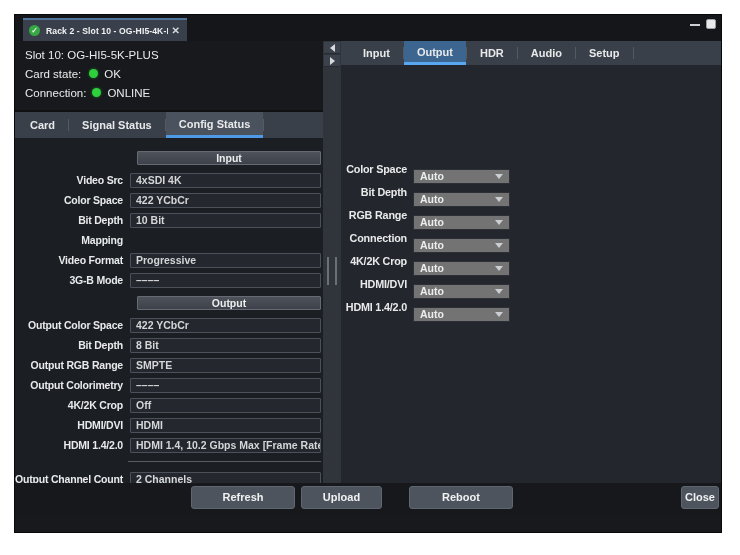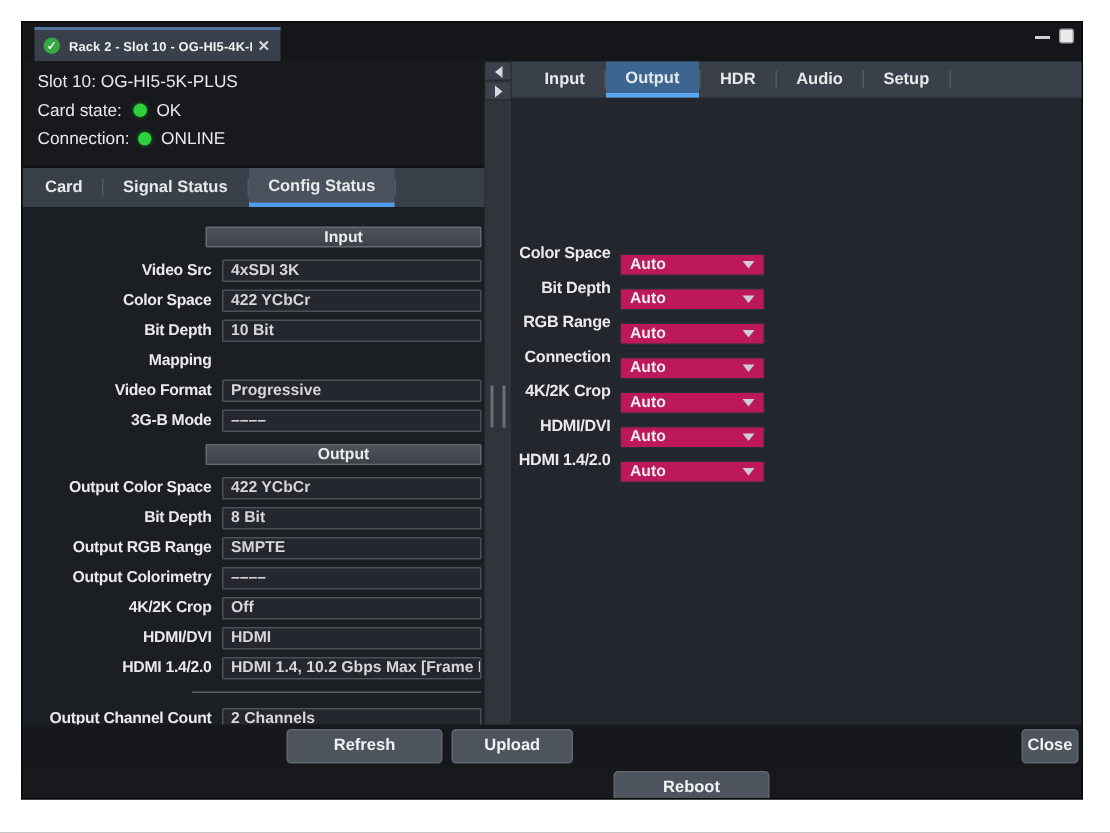--- a/index.html
+++ b/index.html
@@ -42,21 +42,21 @@
   .tabbar .sep { width: 1px; height: 12px; background: #545a63; align-self: center; }
   .left-tabbar { padding-left: 2px; }
   .left-tabbar .tab.active { background: #4a525d; border-bottom: 3px solid #4f9ae6; padding-bottom: 0; }
   
   .left-content { padding-top: 13px; }
   .sect-header {
     margin: 0 2px 5px 122px; height: 14px; text-align: center; font-size: 10.5px; font-weight: bold;
     color: #eceded; line-height: 13px; background: linear-gradient(#4d525b, #3c414a);
     border: 1px solid #666b73; border-radius: 1px;
   }
-  .crow { height: 20px; display: flex; align-items: center; margin-left: 18px; }
+  .crow { height: 20px; display: flex; align-items: center; }
   .crow .lbl {
     width: 115px; flex: 0 0 115px; text-align: right; padding-right: 7px; font-size: 10.5px;
     font-weight: bold; color: #e9eaeb; letter-spacing: -0.2px; white-space: nowrap;
   }
   .crow .val {
     flex: 1; margin-right: 2px; height: 15px; background: #24272d; border: 1px solid #4b5059;
     border-radius: 1px; font-size: 10.5px; font-weight: bold; color: #d4d6d8;
     padding: 0 5px; line-height: 13px; white-space: nowrap; overflow: hidden;
   }
   .gap6 { height: 6px; }
@@ -76,38 +76,38 @@
   .right-col { position: absolute; left: 326px; top: 0; width: 382px; height: 100%; background: #23262c; }
   .right-tabbar { padding-left: 9px; height: 24px; }
   .right-tabbar .tab.active { background: #3c6590; border-bottom: 3px solid #57a8f0; }
   .right-content { padding-top: 92px; }
   .drow { height: 23px; display: flex; align-items: center; }
   .drow .dlbl {
     width: 72px; flex: 0 0 72px; text-align: right; padding-right: 6px; font-size: 10.8px;
     font-weight: bold; color: #e9eaeb; letter-spacing: -0.2px; white-space: nowrap;
   }
   .dd {
-    width: 97px; height: 15px; background: #be185d; border: 1px solid #2c3036; border-radius: 1px;
+    width: 97px; height: 15px; background: #737373; border: 1px solid #2c3036; border-radius: 1px;
     display: flex; align-items: center; padding: 0 6px; cursor: pointer; position: relative; margin-top: 15px;
   }
   .dd .dd-val { font-size: 10.5px; font-weight: bold; color: #eceded; line-height: 13px; }
   .dd-arrow {
     position: absolute; right: 6px; top: 4px; width: 0; height: 0;
     border-left: 4px solid transparent; border-right: 4px solid transparent; border-top: 5px solid #cbced2;
   }
   
   .footer { position: absolute; left: 0; top: 468px; width: 708px; height: 31px; background: #16181b; }
   .fbtn {
     position: absolute; top: 3px; height: 23px; background: #4e545e; border: 1px solid #60666f;
     border-radius: 3px; color: #f0f1f2; font-size: 11px; font-weight: bold; text-align: center;
     line-height: 21px; cursor: pointer;
   }
   .fbtn.refresh { left: 176px; width: 104px; }
   .fbtn.upload  { left: 286px; width: 81px; }
-  .fbtn.reboot  { left: 394px; width: 104px; margin-top: 28px; }
+  .fbtn.reboot  { left: 394px; width: 104px; }
   .fbtn.close   { right: 4px;  width: 38px; }
 </style>
 </head>
 <body>
 
 <div class="window">
 
   <div class="titlebar">
     <div class="title-tab">
       <span class="badge">✓</span>
@@ -144,21 +144,21 @@
         <div class="sep"></div>
         <div class="tab active">Config Status</div>
         <div class="sep"></div>
       </div>
 
       <div class="left-content">
         <div class="sect-header">Input</div>
 
         <div class="crow">
           <span class="lbl">Video Src</span>
-          <span class="val">4xSDI 3K</span>
+          <span class="val">4xSDI 4K</span>
         </div>
         <div class="crow">
           <span class="lbl">Color Space</span>
           <span class="val">422 YCbCr</span>
         </div>
         <div class="crow">
           <span class="lbl">Bit Depth</span>
           <span class="val">10 Bit</span>
         </div>
         <div class="crow">

